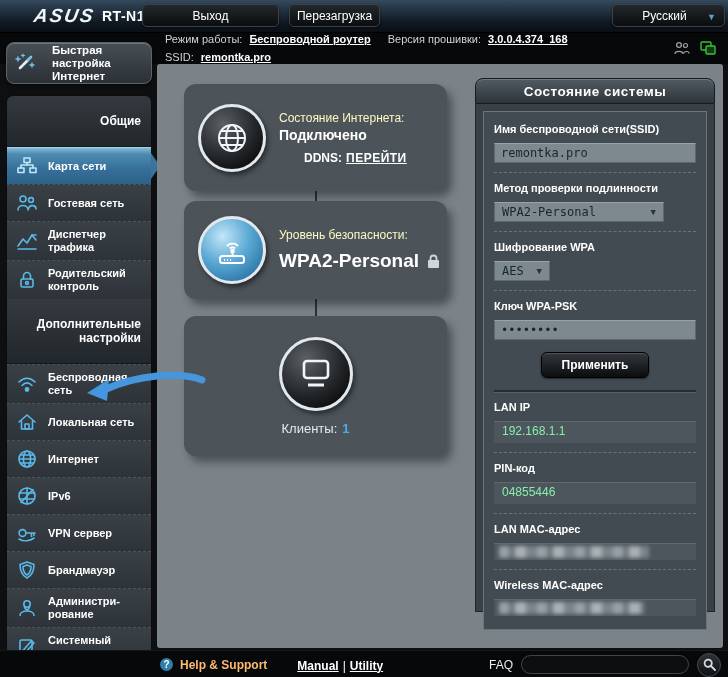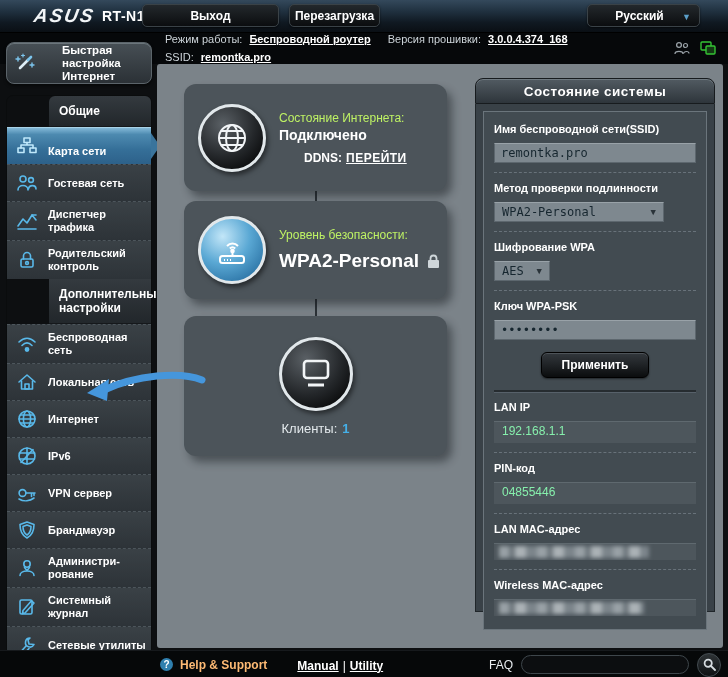--- a/index.html
+++ b/index.html
@@ -8,52 +8,52 @@
 
   
   .topbar{position:absolute;left:0;top:0;width:728px;height:32px;
     background:linear-gradient(180deg,#34495c 0%,#203140 35%,#101922 70%,#0a0f14 100%);
     border-bottom:1px solid #000;}
   .brand{position:absolute;left:34px;top:5px;font-style:italic;font-weight:bold;font-size:19px;
     color:#f2f5f7;letter-spacing:2px;transform:skewX(-10deg);}
   .model{position:absolute;left:102px;top:8px;font-weight:bold;font-size:14px;color:#fff;letter-spacing:.5px;}
   .top-btn{position:absolute;top:4px;height:23px;box-sizing:border-box;
     background:linear-gradient(#23282c,#0b0d0f);border:1px solid #3a4247;border-radius:5px;
-    color:#fff;font-weight:bold;font-size:12px;display:flex;align-items:center;justify-content:center;
+    color:#fff;font-weight:normal;font-size:12px;display:flex;align-items:center;justify-content:center;
     box-shadow:0 1px 2px rgba(0,0,0,.6);cursor:pointer;}
   .btn-logout{left:142px;width:137px;}
   .btn-reboot{left:289px;width:91px;}
-  .btn-lang{left:587px;width:113px;padding-right:8px;}
+  .btn-lang{left:612px;width:113px;padding-right:8px;}
   .btn-lang::after{content:"▼";color:#5b9fc9;font-size:9px;position:absolute;right:8px;top:7px;}
 
   
   .infobar{position:absolute;left:0;top:33px;width:728px;height:31px;background:#06080a;
     color:#cdd4d9;font-size:11px;}
   .info-row1{position:absolute;left:165px;top:0;}
   .info-row2{position:absolute;left:165px;top:18px;}
   .info-label{color:#cdd4d9;}
   .info-link{color:#fff;font-weight:bold;text-decoration:underline;cursor:pointer;margin-left:4px;}
   .fw-label{margin-left:14px;}
   .info-icons{position:absolute;right:12px;top:8px;display:flex;gap:10px;}
 
   
   .sidebar{position:absolute;left:6px;top:42px;width:146px;}
   .quick{height:40px;border-radius:8px;background:linear-gradient(#474f55,#2b3136);
-    border:1px solid #5b646a;display:flex;align-items:center;gap:24px;padding:0 5px;
+    border:1px solid #5b646a;display:flex;align-items:center;gap:14px;padding:0 5px;
     color:#fff;font-weight:bold;font-size:11.5px;line-height:13px;cursor:pointer;
     box-shadow:inset 0 1px 0 #6b757b,0 2px 3px rgba(0,0,0,.5);}
   .menu{margin-top:11px;border:1px solid #0a0c0d;border-radius:7px 7px 0 0;}
   .sec-head{background:linear-gradient(#343a3f,#22272b);color:#fff;font-weight:bold;font-size:12px;
-    text-align:left;padding:8px 10px;line-height:14px;border-bottom:1px solid #15181b;margin-left:42px;}
+    text-align:right;padding:18px 10px;line-height:14px;border-bottom:1px solid #15181b;}
   .sec-head.first{border-radius:6px 6px 0 0;}
   .side-item{display:flex;align-items:center;gap:8px;padding:6px 2px 6px 7px;
     background:linear-gradient(#3a4146,#2d3338);border-top:1px dashed #4d565c;
     color:#fff;font-weight:bold;font-size:11px;line-height:13px;min-height:22px;cursor:pointer;position:relative;}
   .side-item.selected{background:linear-gradient(#83b9d8 0%,#4d8ab0 18%,#356f98 60%,#2d618a 100%);
-    border-top:1px solid #a9d3e8;align-items:flex-end;}
+    border-top:1px solid #a9d3e8;}
   .side-item.selected::after{content:"";position:absolute;right:-9px;top:50%;margin-top:-13px;
     border-left:9px solid #3a749c;border-top:13px solid transparent;border-bottom:13px solid transparent;}
   .sicon{width:26px;height:24px;flex:none;display:flex;align-items:center;justify-content:center;}
   .sicon svg{stroke:#59b9ea;fill:none;stroke-width:1.6;stroke-linecap:round;stroke-linejoin:round;}
   .side-item.selected .sicon svg{stroke:#bfe8fb;}
 
   
   .main{position:absolute;left:157px;top:64px;width:566px;height:584px;background:#7b8389;border-radius:3px;}
   .card{position:absolute;left:27px;width:263px;background:#4c545a;border-radius:12px;
     box-shadow:5px 6px 8px rgba(18,22,26,.45);}
@@ -61,21 +61,21 @@
   .card2{top:137px;height:98px;display:flex;align-items:center;padding-left:14px;box-sizing:border-box;}
   .card3{top:252px;height:140px;display:flex;flex-direction:column;align-items:center;justify-content:center;gap:10px;}
   .conn{position:absolute;left:158px;width:2px;background:#2c3237;}
   .conn1{top:127px;height:10px;}
   .conn2{top:235px;height:17px;}
   .circ{border-radius:50%;flex:none;display:flex;align-items:center;justify-content:center;
     border:3px solid #e2e8eb;box-shadow:2px 3px 5px rgba(0,0,0,.5);}
   .circ-dark{width:62px;height:62px;background:radial-gradient(circle at 35% 28%,#5a6065,#232629 55%,#000 95%);}
   .circ-blue{width:62px;height:62px;background:radial-gradient(circle at 35% 28%,#c2e6f8,#5aa8d4 45%,#2a72a4 85%);}
   .card-text{margin-left:13px;}
-  .ct-label{font-size:12px;color:#bef264;margin-bottom:2px;}
+  .ct-label{font-size:12px;color:#fef9c3;margin-bottom:2px;}
   .ct-strong{font-weight:bold;font-size:14px;color:#fff;}
   .ct-ddns{margin-top:8px;font-size:12px;color:#fff;font-weight:bold;margin-left:25px;}
   .ct-ddns a{color:#fff;font-weight:bold;text-decoration:underline;cursor:pointer;margin-left:4px;letter-spacing:.5px;}
   .ct-sec{font-weight:bold;font-size:19px;color:#fff;margin-top:8px;display:flex;align-items:center;gap:8px;}
   .clients-line{font-size:13px;color:#e3e9ec;}
   .clients-count{font-weight:bold;color:#45b0e8;margin-left:5px;cursor:pointer;}
 
   
   .syspanel{position:absolute;left:318px;top:14px;width:240px;}
   .sys-head{height:24px;background:linear-gradient(#525b62,#2e353b);border:1px solid #171b1e;

